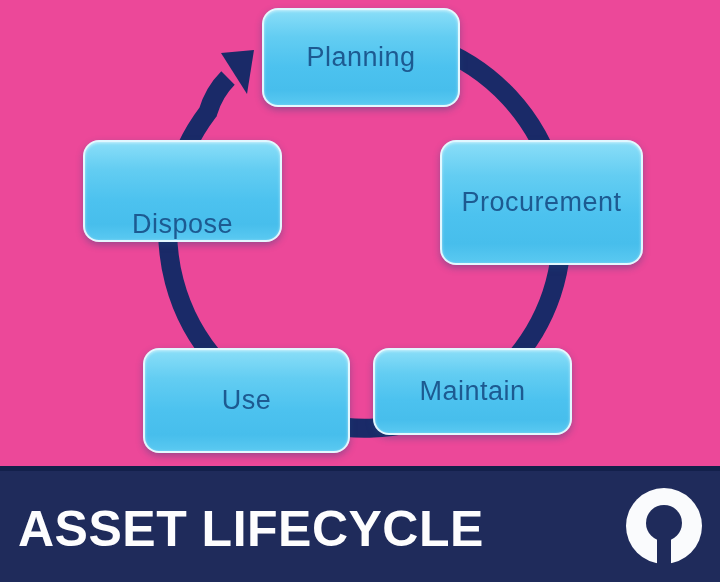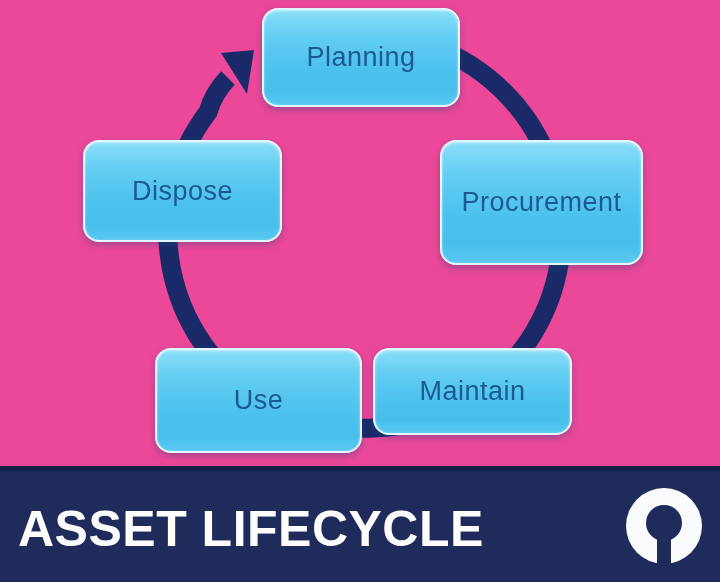--- a/index.html
+++ b/index.html
@@ -20,22 +20,22 @@
     background:linear-gradient(180deg,#8adef8 0%,#63cdf2 28%,#4cc2ef 60%,#47beec 84%,#5ac9f1 100%);
     border:2px solid rgba(233,250,255,0.95);
     box-shadow:0 3px 7px rgba(30,70,120,0.38), inset 0 1px 3px rgba(255,255,255,0.55);
     display:flex;align-items:center;justify-content:center;
     color:#1d5a91;
     font-size:27px;
     letter-spacing:0.5px;
   }
   .node-planning   {left:262px; top:8px;   width:198px; height:99px;}
   .node-procurement{left:440px; top:140px; width:203px; height:125px;}
-  .node-dispose    {left:83px;  top:140px; width:199px; height:102px;}
-  .node-use        {left:155px; top:348px; width:207px; height:105px;}
+  .node-dispose    {left:83px;  top:140px; width:199px; height:102px;align-items:flex-end;}
+  .node-use        {left:143px; top:348px; width:207px; height:105px;}
   .node-maintain   {left:373px; top:348px; width:199px; height:87px;}
   .banner{
     position:absolute;left:0;top:466px;width:720px;height:116px;
     box-sizing:border-box;
     background:#1f2b5b;
     border-top:5px solid #13204b;
     display:flex;align-items:center;
   }
   .banner-title{
     color:#fdfdfe;

